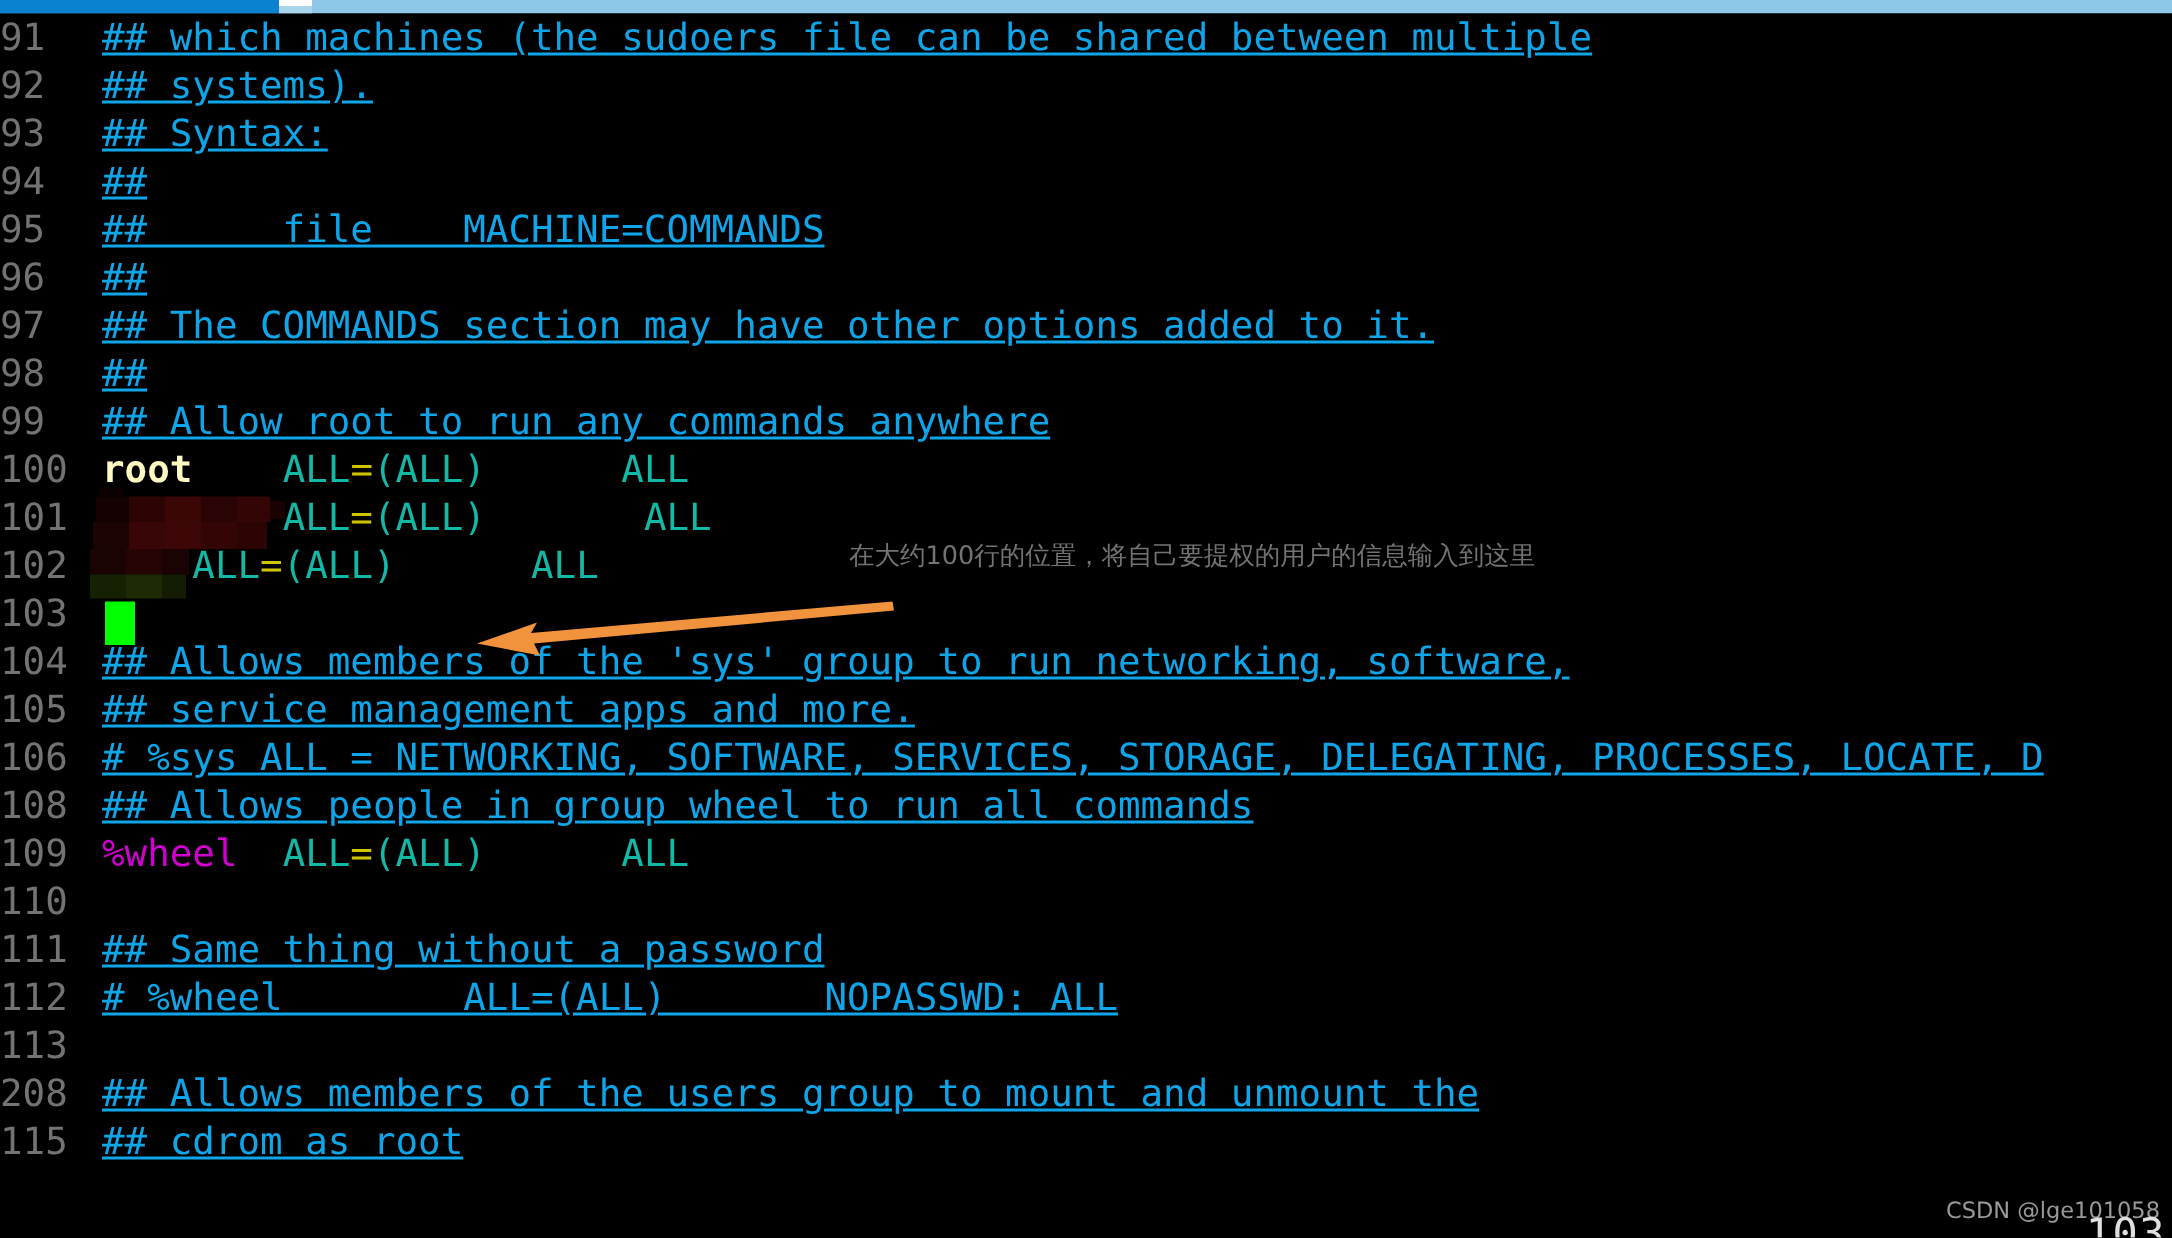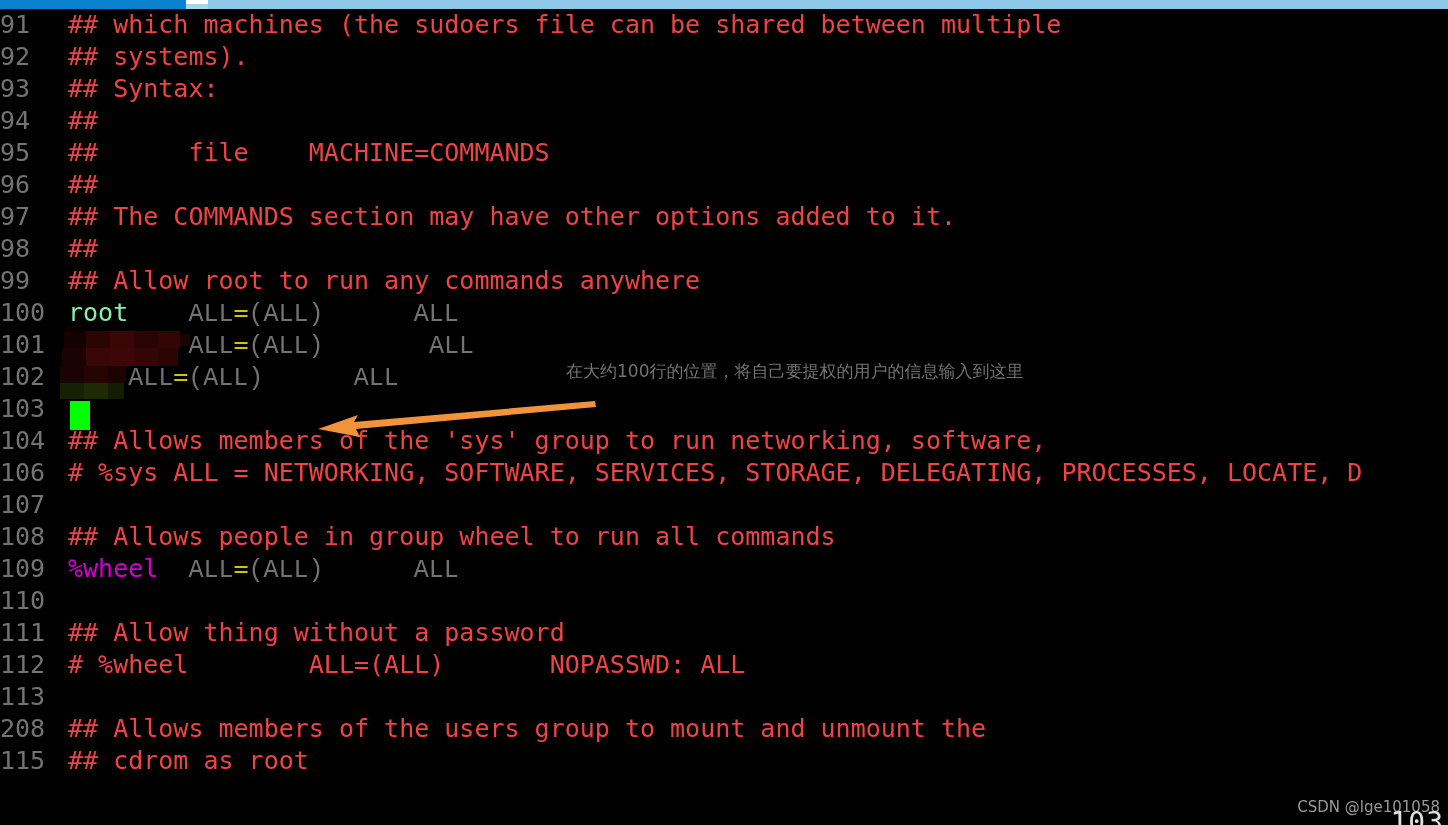--- a/index.html
+++ b/index.html
@@ -71,24 +71,24 @@
     text-align: left;
     color: #737373;
     font-size: 25px;
   }
 
   .code {
     display: inline;
     margin-left: 10px;
   }
 
-  .cmt   { color: #ef4444; }
-  .user-root { color: #86efac; }
+  .cmt   { color: #0ea5e9; text-decoration: underline; }
+  .user-root { color: #fef9c3; font-weight: bold; }
   .grp   { color: #d000d0; text-align: center; }
-  .all   { color: #737373; font-family: Liberation Mono, monospace; }
+  .all   { color: #14b8a6; }
   .eq    { color: #cfc400; }
   .plain { color: #cccccc; }
 
   
   .redact-wrap {
     position: absolute;
     pointer-events: none;
   }
   .mblock { position: absolute; }
 
@@ -157,26 +157,26 @@
       <div class="line"><span class="lnum">95</span><span class="code"><span class="cmt">##      file    MACHINE=COMMANDS</span></span></div>
       <div class="line"><span class="lnum">96</span><span class="code"><span class="cmt">##</span></span></div>
       <div class="line"><span class="lnum">97</span><span class="code"><span class="cmt">## The COMMANDS section may have other options added to it.</span></span></div>
       <div class="line"><span class="lnum">98</span><span class="code"><span class="cmt">##</span></span></div>
       <div class="line"><span class="lnum">99</span><span class="code"><span class="cmt">## Allow root to run any commands anywhere</span></span></div>
       <div class="line"><span class="lnum">100</span><span class="code"><span class="user-root">root</span><span class="plain">    </span><span class="all">ALL</span><span class="eq">=</span><span class="all">(ALL)</span><span class="plain">      </span><span class="all">ALL</span></span></div>
       <div class="line"><span class="lnum">101</span><span class="code"><span class="plain">        </span><span class="all">ALL</span><span class="eq">=</span><span class="all">(ALL)</span><span class="plain">       </span><span class="all">ALL</span></span></div>
       <div class="line"><span class="lnum">102</span><span class="code"><span class="plain">    </span><span class="all">ALL</span><span class="eq">=</span><span class="all">(ALL)</span><span class="plain">      </span><span class="all">ALL</span></span></div>
       <div class="line"><span class="lnum">103</span><span class="code"><span class="plain"></span></span></div>
       <div class="line"><span class="lnum">104</span><span class="code"><span class="cmt">## Allows members of the 'sys' group to run networking, software,</span></span></div>
+      <div class="line"><span class="lnum">105</span><span class="code"><span class="cmt">## service management apps and more.</span></span></div>
       <div class="line"><span class="lnum">106</span><span class="code"><span class="cmt"># %sys ALL = NETWORKING, SOFTWARE, SERVICES, STORAGE, DELEGATING, PROCESSES, LOCATE, D</span></span></div>
-      <div class="line"><span class="lnum">107</span><span class="code"><span class="plain"></span></span></div>
       <div class="line"><span class="lnum">108</span><span class="code"><span class="cmt">## Allows people in group wheel to run all commands</span></span></div>
       <div class="line"><span class="lnum">109</span><span class="code"><span class="grp">%wheel</span><span class="plain">  </span><span class="all">ALL</span><span class="eq">=</span><span class="all">(ALL)</span><span class="plain">      </span><span class="all">ALL</span></span></div>
       <div class="line"><span class="lnum">110</span><span class="code"><span class="plain"></span></span></div>
-      <div class="line"><span class="lnum">111</span><span class="code"><span class="cmt">## Allow thing without a password</span></span></div>
+      <div class="line"><span class="lnum">111</span><span class="code"><span class="cmt">## Same thing without a password</span></span></div>
       <div class="line"><span class="lnum">112</span><span class="code"><span class="cmt"># %wheel        ALL=(ALL)       NOPASSWD: ALL</span></span></div>
       <div class="line"><span class="lnum">113</span><span class="code"><span class="plain"></span></span></div>
       <div class="line"><span class="lnum">208</span><span class="code"><span class="cmt">## Allows members of the users group to mount and unmount the</span></span></div>
       <div class="line"><span class="lnum">115</span><span class="code"><span class="cmt">## cdrom as root</span></span></div>
     </div>
 
   <div class="redact-wrap" style="left:0px; top:0px; width:1448px; height:816px;">
     <div class="mblock" style="left:64px;  top:322px; width:22px; height:17px; background:#140202;"></div>
     <div class="mblock" style="left:86px;  top:322px; width:24px; height:17px; background:#2d0404;"></div>
     <div class="mblock" style="left:110px; top:322px; width:24px; height:17px; background:#3b0606;"></div>

